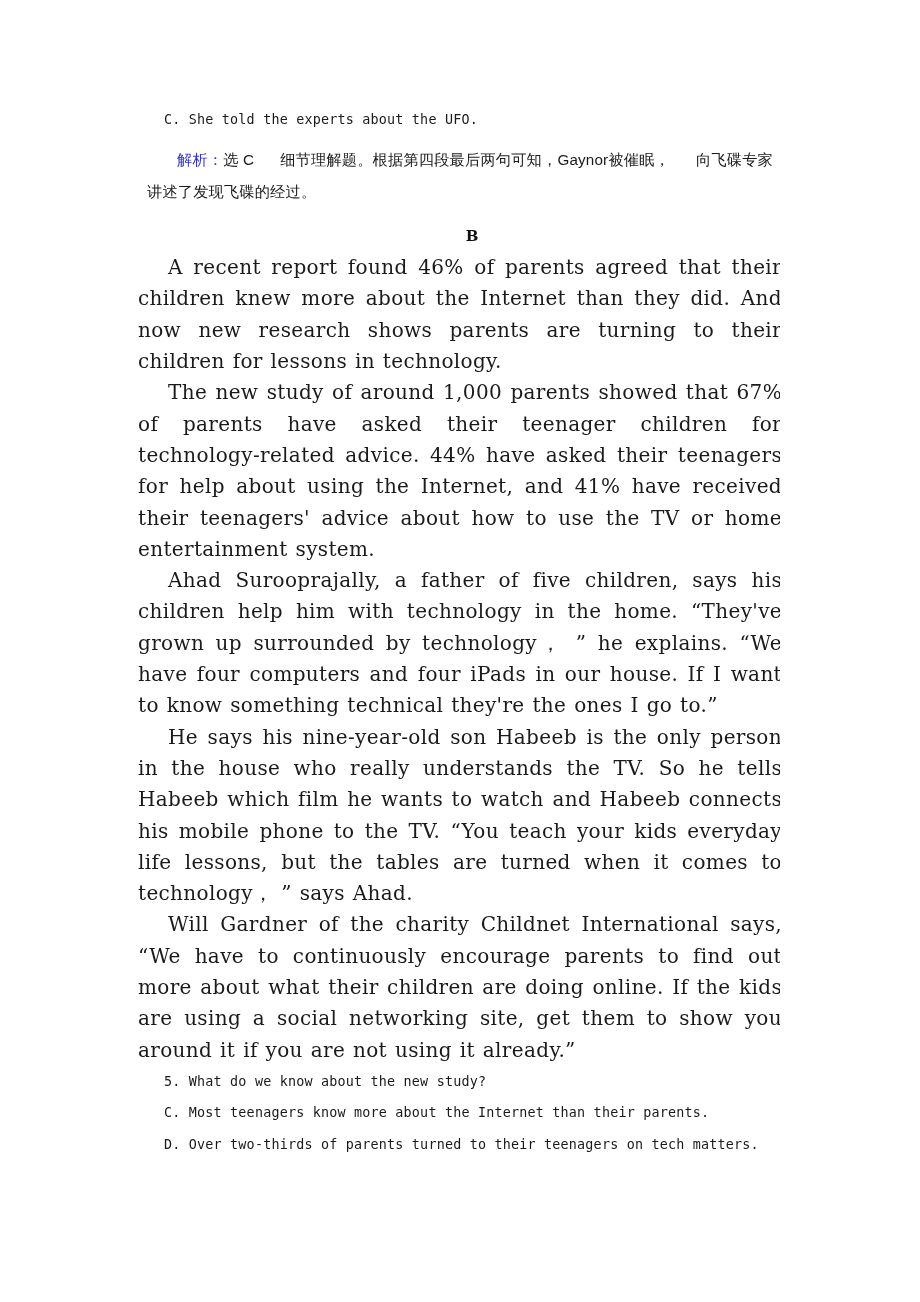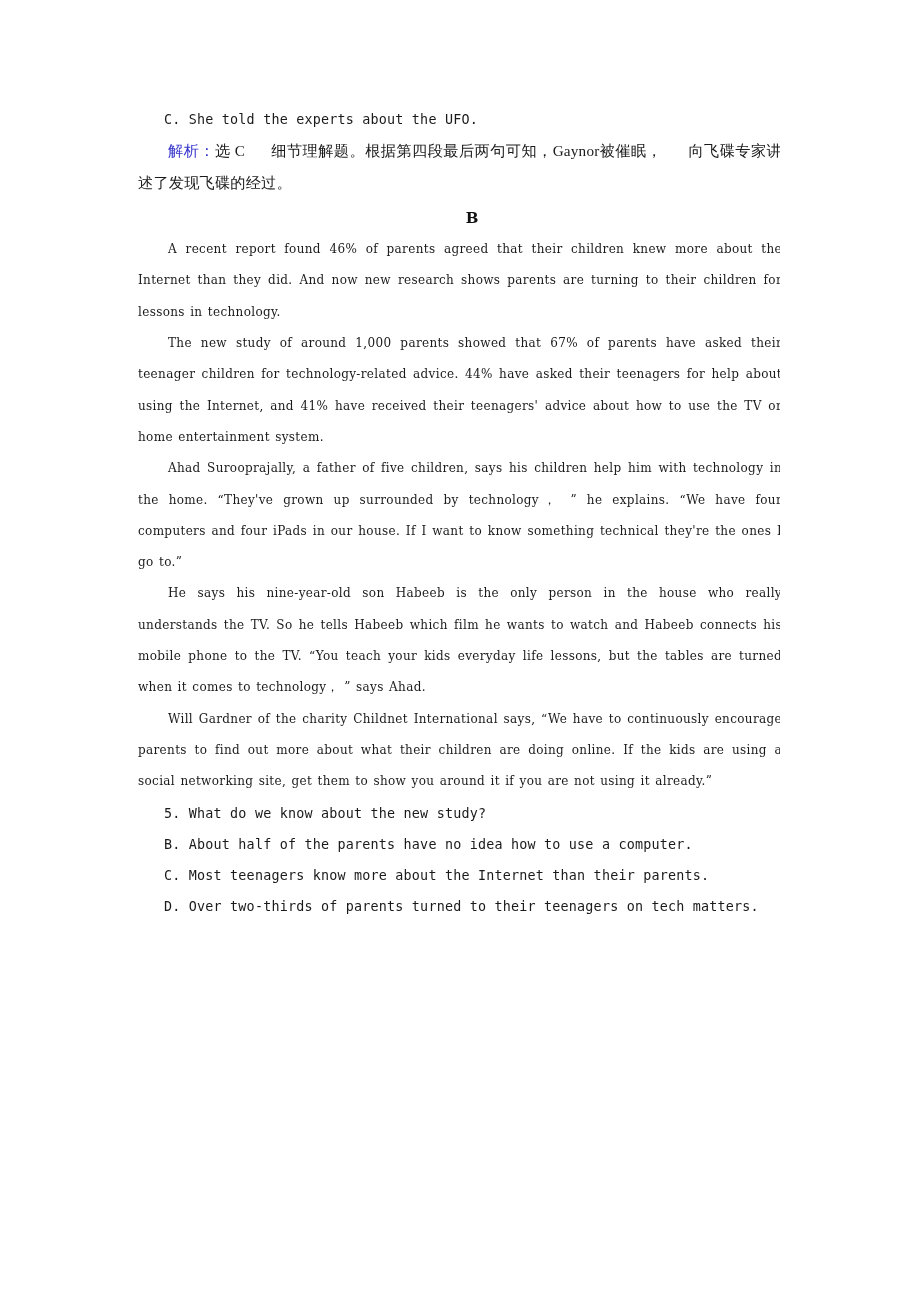--- a/index.html
+++ b/index.html
@@ -17,21 +17,21 @@
   .content {
     position: absolute;
     left: 138px;
     top: 104px;
     width: 644px;
   }
 
   
   .en {
     font-family: "DejaVu Serif", "Liberation Serif", serif;
-    font-size: 12px;
+    font-size: 20px;
     line-height: 31.3px;
     color: #1a1a1a;
     text-align: justify;
     text-justify: inter-word;
     letter-spacing: 0.35px;
     word-spacing: 1.2px;
     margin: 0;
   }
   .en-mono {
     font-family: "DejaVu Sans Mono", "Liberation Mono", monospace;
@@ -60,26 +60,26 @@
     font-weight: bold;
     color: #111111;
     text-align: center;
     line-height: 31.3px;
     margin: 0;
     padding-left: 24px;
   }
 
   
   .cn {
-    font-family: Liberation Serif, serif;
+    font-family: Liberation Sans, sans-serif;
     font-size: 15.2px;
     line-height: 31.3px;
     color: #1a1a1a;
     text-align: justify;
-    margin: 0;
+    margin: 9px;
     letter-spacing: 0.2px;
   }
   .cn-indent { text-indent: 30px; }
 
   .label-blue {
     color: #3333cc;
   }
   .label-bold {
     font-weight: bold;
     color: #111111;
@@ -108,18 +108,17 @@
     <p class="en para">A recent report found 46% of parents agreed that their children knew more about the Internet than they did. And now new research shows parents are turning to their children for lessons in technology.</p>
     <p class="en para">The new study of around 1,000 parents showed that 67% of parents have asked their teenager children for technology-related advice. 44% have asked their teenagers for help about using the Internet, and 41% have received their teenagers' advice about how to use the TV or home entertainment system.</p>
     <p class="en para">Ahad Surooprajally, a father of five children, says his children help him with technology in the home. “They've grown up surrounded by technology， ” he explains. “We have four computers and four iPads in our house. If I want to know something technical they're the ones I go to.”</p>
 
     <p class="en para"><span>He says his nine-year-old son Habeeb is the only person in the house who really understands the TV. So he tells Habeeb which film he wants to watch and Habeeb connects his mobile phone to the TV. “You teach your kids everyday life lessons, but </span><span class="underline-phrase">the tables are turned</span><span> when it comes to technology， ”  says Ahad.</span></p>
 
     <p class="en para">Will Gardner of the charity Childnet International says, “We have to continuously encourage parents to find out more about what their children are doing online. If the kids are using a social networking site, get them to show you around it if you are not using it already.”</p>
 
 
     <p class="en-mono opt">5. What do we know about the new study?</p>
-    <p class="en-mono opt">B. About half of the parents have no idea how to use a computer.</p>
     <p class="en-mono opt">C. Most teenagers know more about the Internet than their parents.</p>
     <p class="en-mono opt">D. Over two-thirds of parents turned to their teenagers on tech matters.</p>
 
   </div>
 </div>
 
 </body></html>

